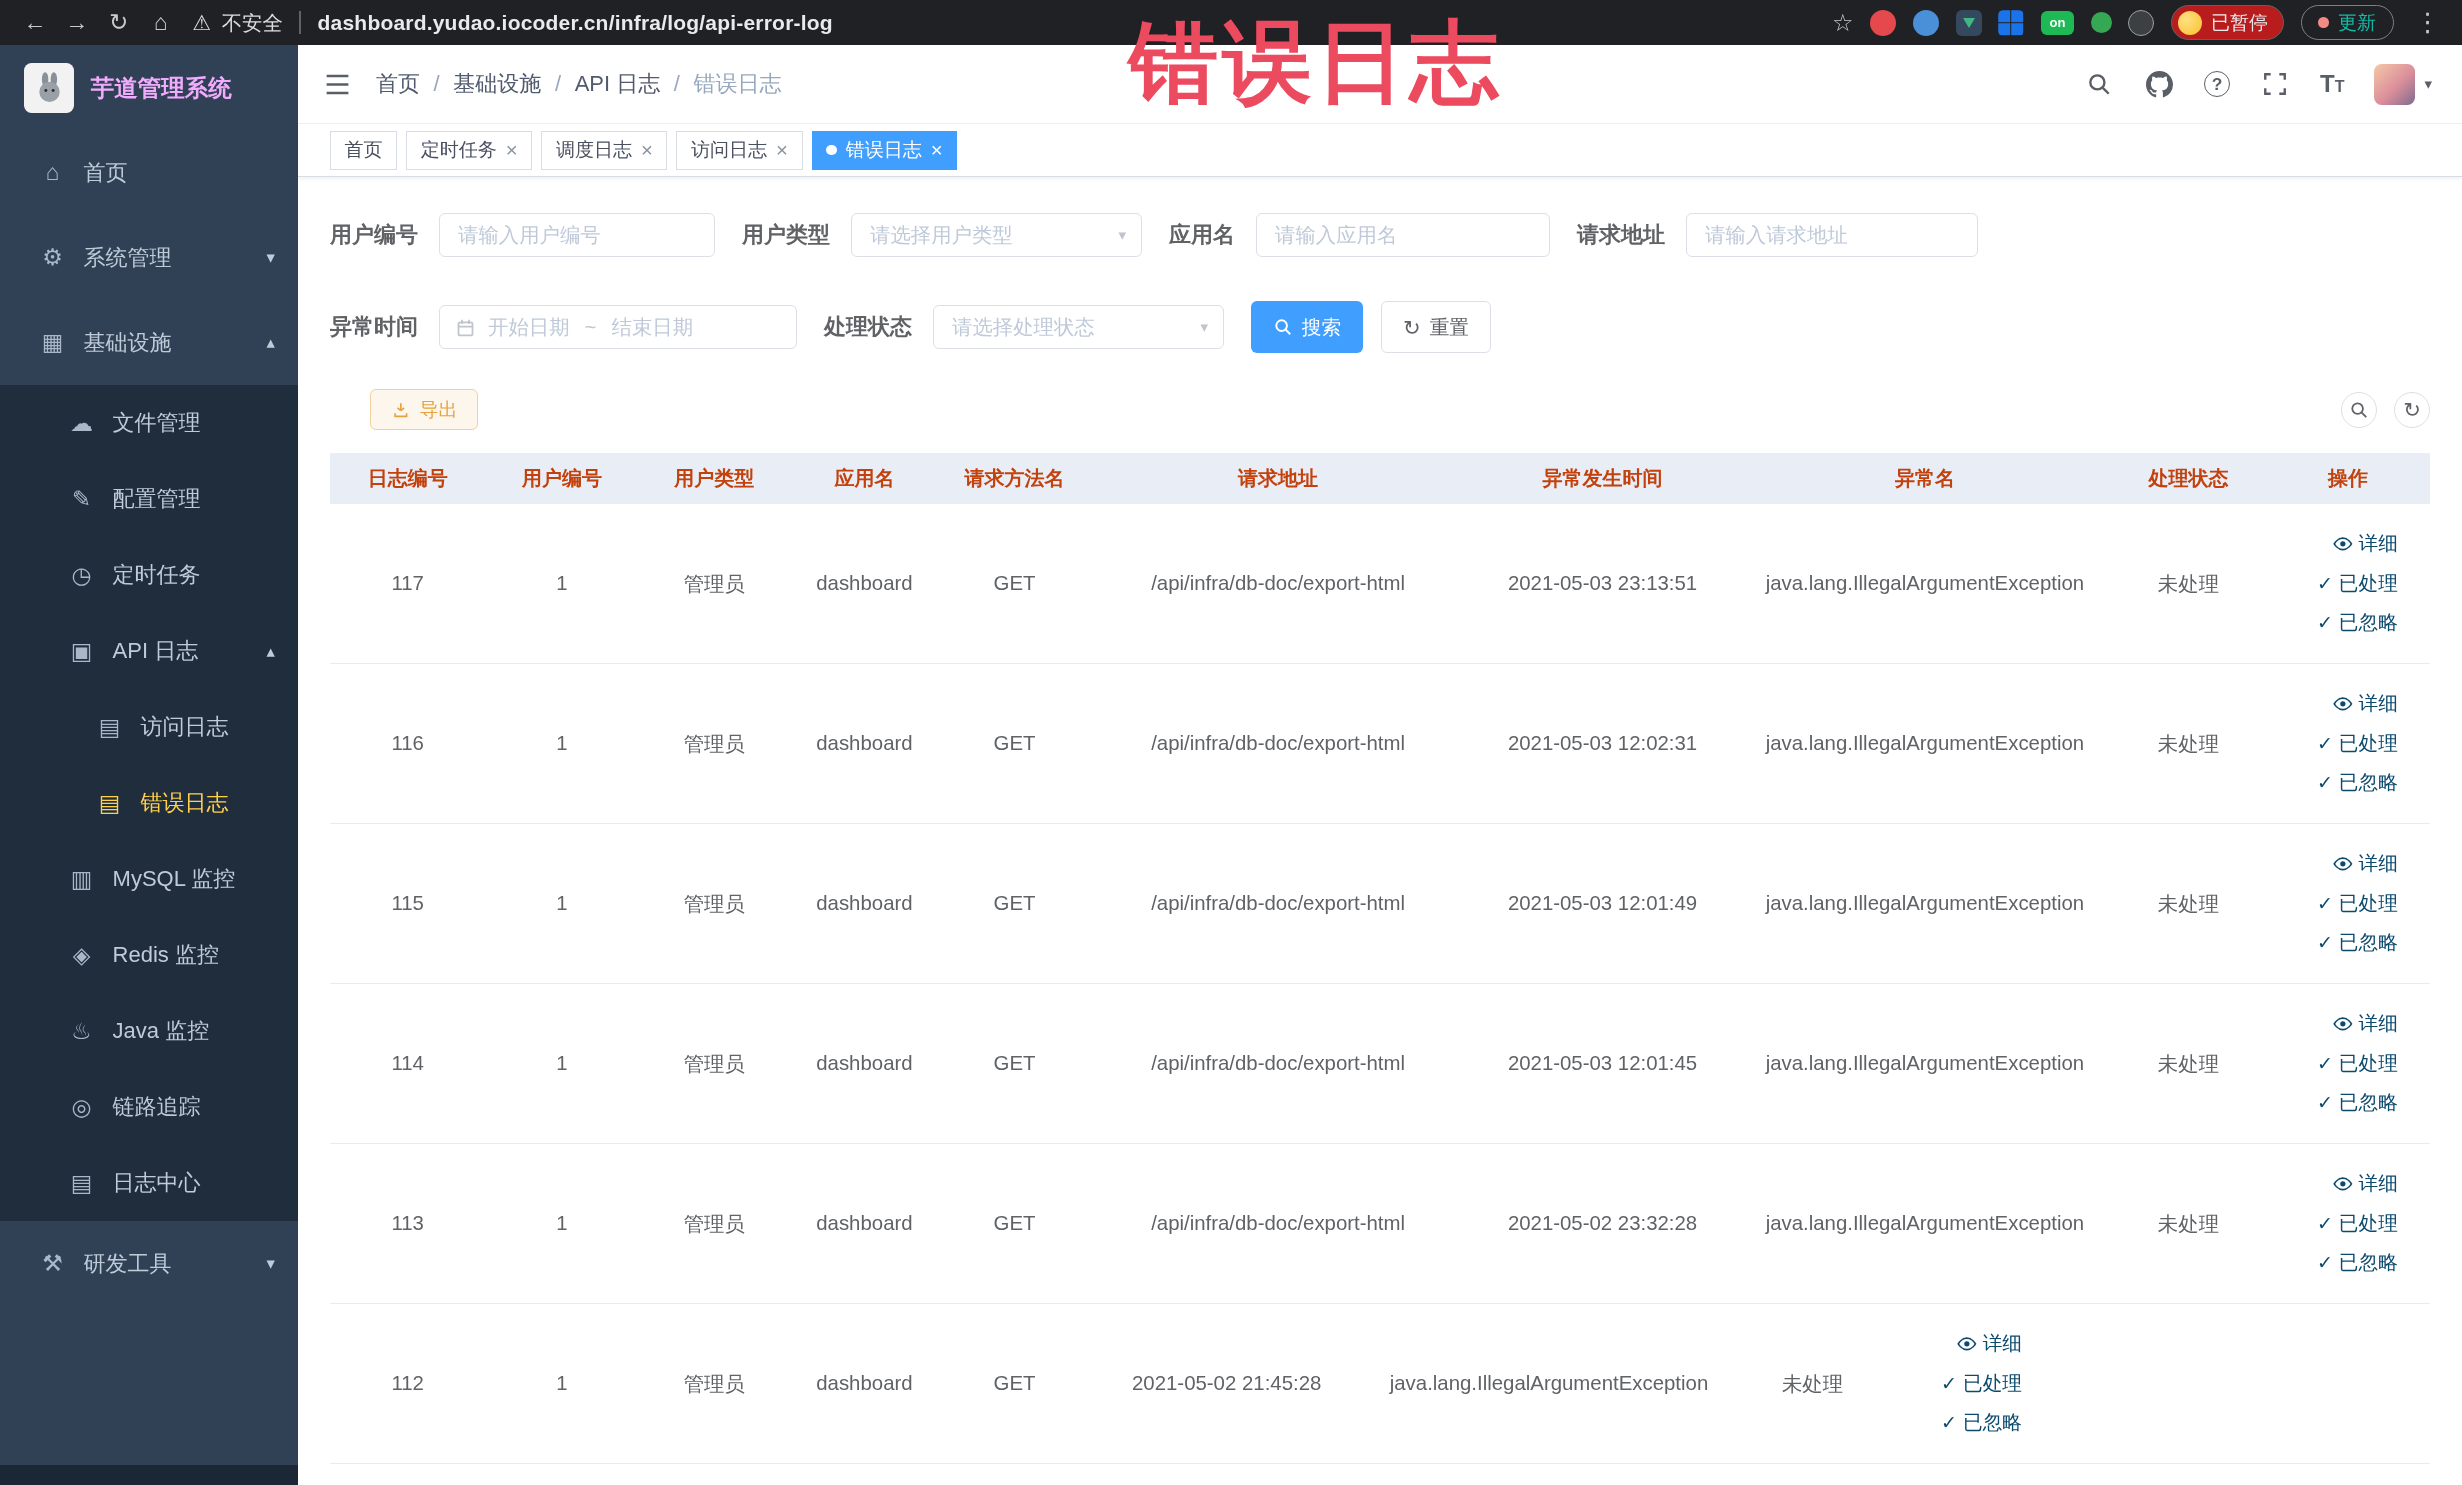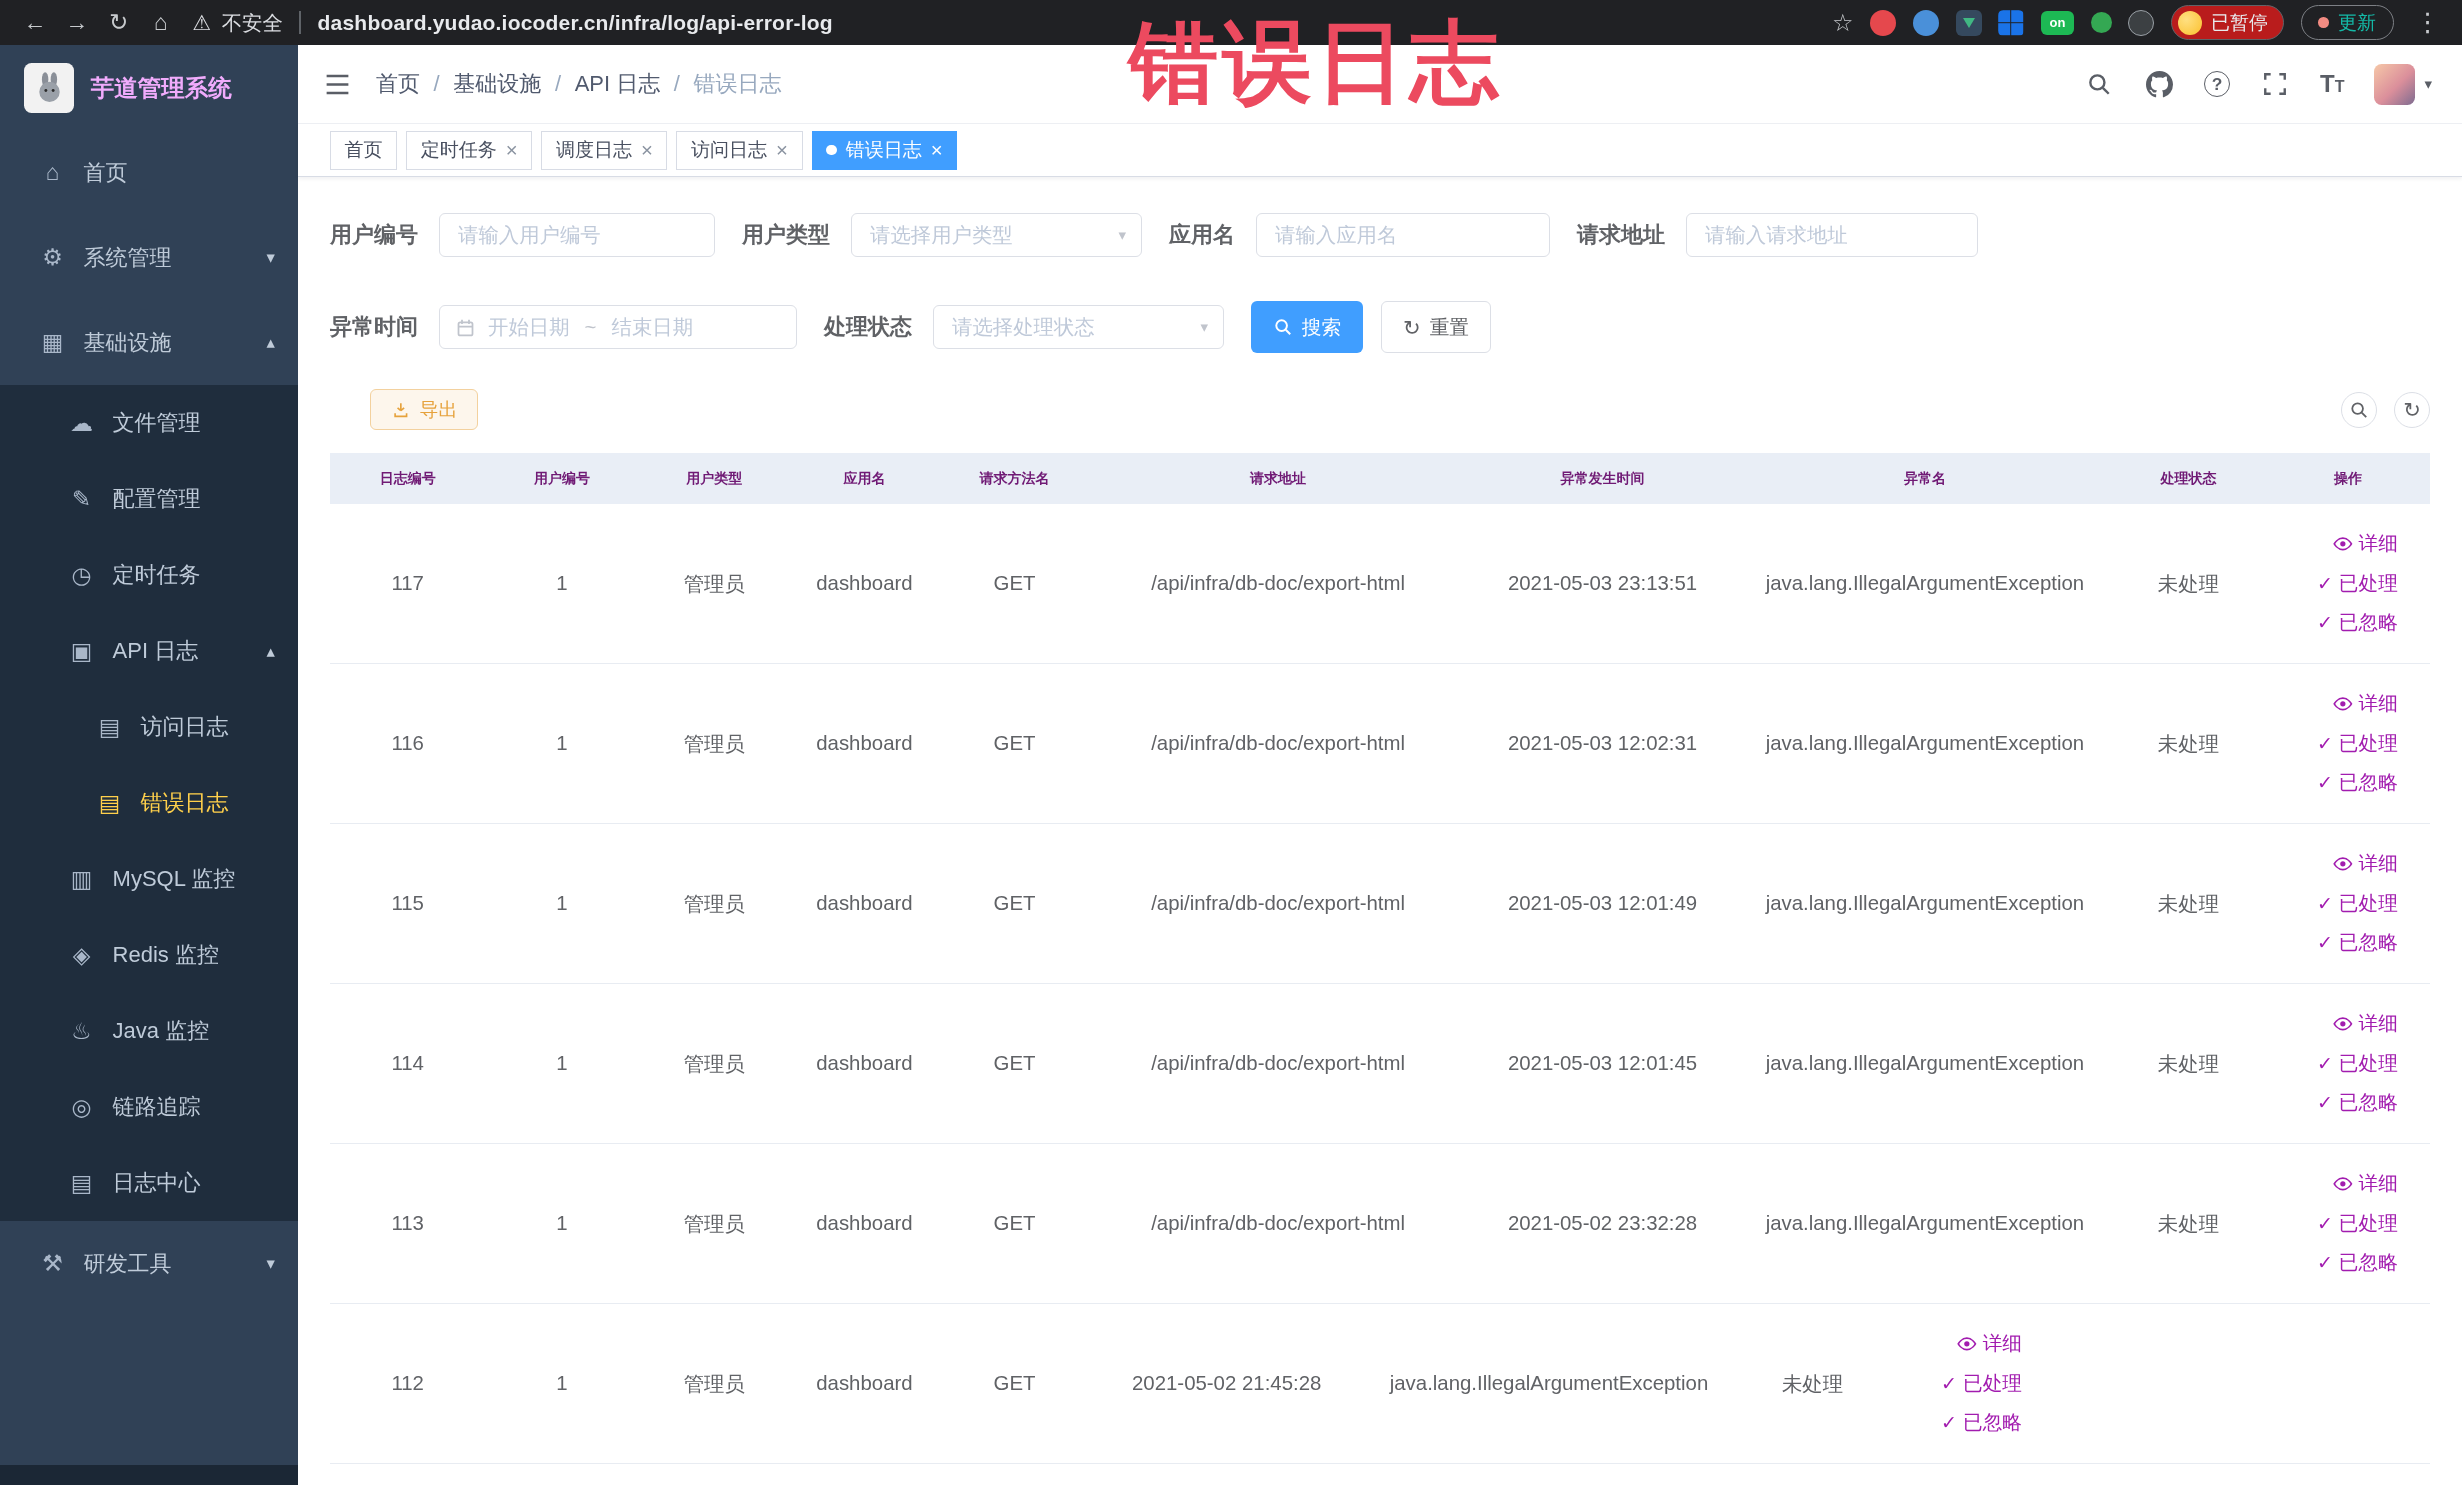--- a/index.html
+++ b/index.html
@@ -116,27 +116,27 @@
   .ricon { font-size: 21px; line-height: 1; }
   .toolbar { display: flex; align-items: center; justify-content: space-between; margin-top: 36px; margin-left: 40px; }
   .circ-group { display: flex; }
   .circ { width: 36px; height: 36px; border-radius: 50%; border: 0.8px solid #dcdfe6; display: flex;
           align-items: center; justify-content: center; color: #606266; background: #fff; margin-left: 16.7px; cursor: pointer; }
 
   
   .tbl { margin-top: 23px; color: #606266; }
   .tr { display: flex; }
   .th-row { background: #e9eef6; height: 51px; }
-  .th { display: flex; align-items: center; justify-content: center; font-weight: 700; color: #701a75; font-size: 14px; }
+  .th { display: flex; align-items: center; justify-content: center; font-weight: 700; color: #c2410c; font-size: 20px; }
   .row { height: 160px; border-bottom: 0.8px solid #e8ecf2; }
   .td { display: flex; align-items: center; justify-content: center; text-align: center; padding: 0 7.6px; font-size: 20.4px; }
   .c0 { width: 7.4%; } .c1 { width: 7.3%; } .c2 { width: 7.2%; } .c3 { width: 7.1%; } .c4 { width: 7.2%; }
   .c5 { width: 17.9%; } .c6 { width: 13%; } .c7 { width: 17.7%; } .c8 { width: 7.4%; } .c9 { width: 7.8%; }
   .td.c9 { flex-direction: column; align-items: flex-end; justify-content: center; padding-right: 32px; gap: 19.7px; }
-  .act { display: inline-flex; align-items: center; gap: 6px; color: #a21caf; font-size: 19.7px; text-decoration: none; line-height: 1; cursor: pointer; }
+  .act { display: inline-flex; align-items: center; gap: 6px; color: #0c4a6e; font-size: 19.7px; text-decoration: none; line-height: 1; cursor: pointer; }
   .chk { font-size: 19px; }
 
   
   .annotation { position: absolute; left: 1129px; top: 18px; font-size: 89px; font-weight: 700;
                 color: #ec4a5f; letter-spacing: 4.5px; z-index: 99; line-height: 1; white-space: nowrap; pointer-events: none; }
 
   svg { display: block; }
 </style>
 </head>
 <body>

